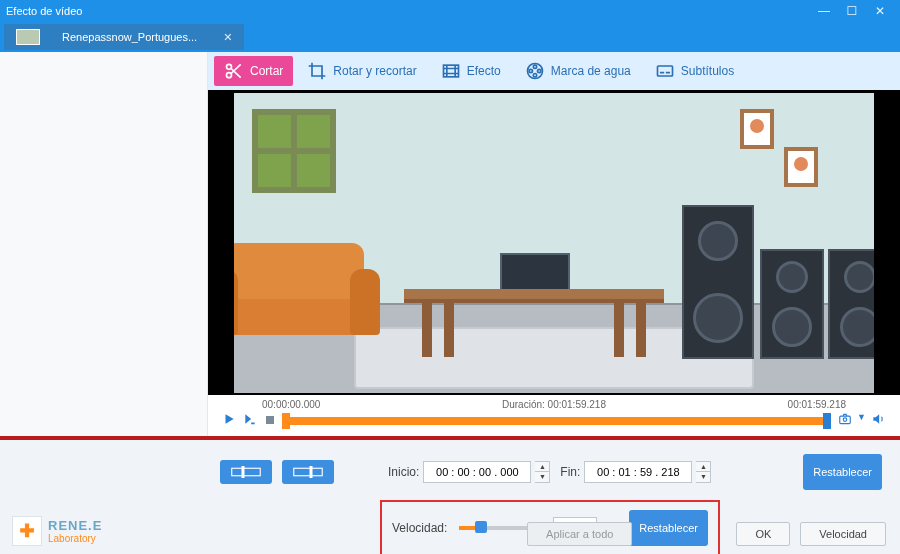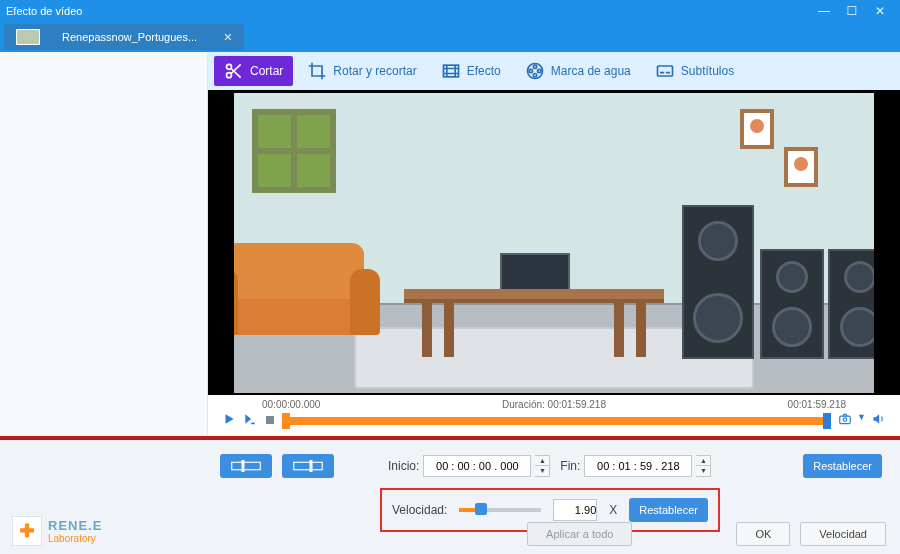--- a/index.html
+++ b/index.html
@@ -13,21 +13,21 @@
 .filetab { display: flex; align-items: center; height: 26px; margin-left: 4px; background: #2d7fc2; color: #fff; font-size: 11px; padding: 0 12px; gap: 22px; }
 .filetab .thumb { width: 24px; height: 16px; background: #b9c9b2; border: 1px solid #fff; }
 .filetab .x { margin-left: 4px; opacity: .85; }
 
 .main { display: flex; height: 384px; }
 .sidebar { width: 208px; background: #f7f9fb; border-right: 1px solid #e3e8ee; }
 .content { flex: 1; display: flex; flex-direction: column; }
 
 .toolbar { height: 38px; background: #def0ff; display: flex; align-items: center; padding: 0 6px; gap: 4px; }
 .tbtn { display: flex; align-items: center; gap: 6px; height: 30px; padding: 0 10px; color: #2a6fb5; font-size: 12px; border-radius: 2px; cursor: pointer; }
-.tbtn.active { background: #6d28d9; color: #fff; }
+.tbtn.active { background: #ec4899; color: #fff; }
 .tbtn .ico { width: 20px; height: 20px; display: flex; align-items: center; justify-content: center; }
 .tbtn svg { width: 20px; height: 20px; }
 
 .preview { flex: 1; background: #000; display: flex; align-items: center; justify-content: center; position: relative; }
 .scene { width: 640px; height: 300px; position: relative; overflow: hidden; }
 .wall { position: absolute; inset: 0 0 90px 0; background: #d4e5e5; }
 .floor { position: absolute; left: 0; right: 0; bottom: 0; height: 90px; background: #b6bcc1; border-top: 2px solid #8d969c; }
 .rug { position: absolute; left: 120px; right: 120px; bottom: 4px; height: 62px; background: #dfe3e7; border: 2px solid #c4cacf; border-radius: 4px; }
 .window { position: absolute; left: 18px; top: 16px; width: 84px; height: 84px; background: #7fa24d; border: 6px solid #7a8b55; }
 .window::before, .window::after { content: ""; position: absolute; background: #7a8b55; }
@@ -65,21 +65,21 @@
 .timebar .labels .mid { flex: 1; text-align: center; }
 .timebar .controls { display: flex; align-items: center; gap: 6px; }
 .timebar .pbtn { color: #2a7fd4; cursor: pointer; }
 .timebar .track { flex: 1; height: 8px; background: #ff8c1a; position: relative; border-radius: 2px; margin: 0 4px; }
 .timebar .track .hstart { position: absolute; left: -4px; top: -4px; width: 8px; height: 16px; background: #ff8c1a; }
 .timebar .track .hend { position: absolute; right: -4px; top: -4px; width: 8px; height: 16px; background: #2a7fd4; }
 .timebar .endicons { color: #2a7fd4; display: flex; gap: 4px; }
 
 .lower { height: 118px; background: #f0f4f9; border-top: 4px solid #b91c1c; position: relative; padding: 14px 18px 8px 220px; font-size: 12px; color: #444; }
 .lower .row { display: flex; align-items: center; gap: 10px; margin-bottom: 10px; }
-.bluebtn { background: #3b8ee0; color: #fff; height: 24px; padding: 0 10px; border-radius: 3px; display: inline-flex; align-items: center; font-size: 11px; cursor: pointer; }
+.bluebtn { background: #3b8ee0; color: #fff; height: 36px; padding: 0 10px; border-radius: 3px; display: inline-flex; align-items: center; font-size: 11px; cursor: pointer; }
 .splitbtn { background: #3b8ee0; width: 52px; height: 24px; border-radius: 3px; display: inline-flex; align-items: center; justify-content: center; cursor: pointer; }
 .splitbtn svg { width: 30px; height: 14px; }
 .field { display: flex; align-items: center; gap: 4px; }
 .field input { width: 108px; height: 22px; border: 1px solid #bfc7cf; font-size: 11px; text-align: center; }
 .spin { display: flex; flex-direction: column; border: 1px solid #bfc7cf; border-left: none; height: 22px; }
 .spin span { width: 14px; height: 10px; font-size: 7px; text-align: center; line-height: 10px; background: #f5f7f9; cursor: pointer; }
 .spin span:first-child { border-bottom: 1px solid #bfc7cf; }
 
 .redbox { border: 2px solid #e03030; padding: 8px 10px; display: flex; align-items: center; gap: 12px; width: 340px; }
 .slider { position: relative; width: 110px; height: 4px; background: #c6ccd2; }

